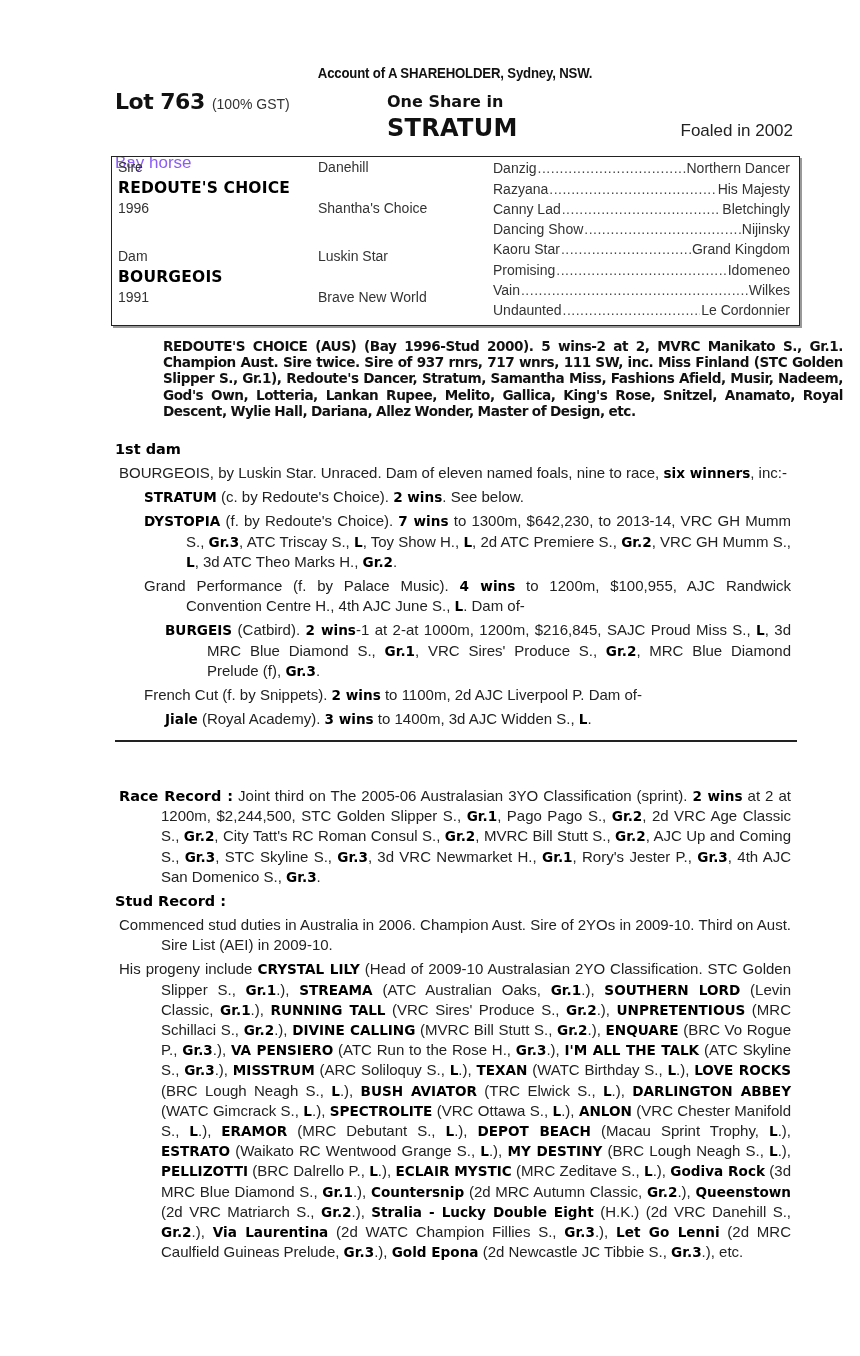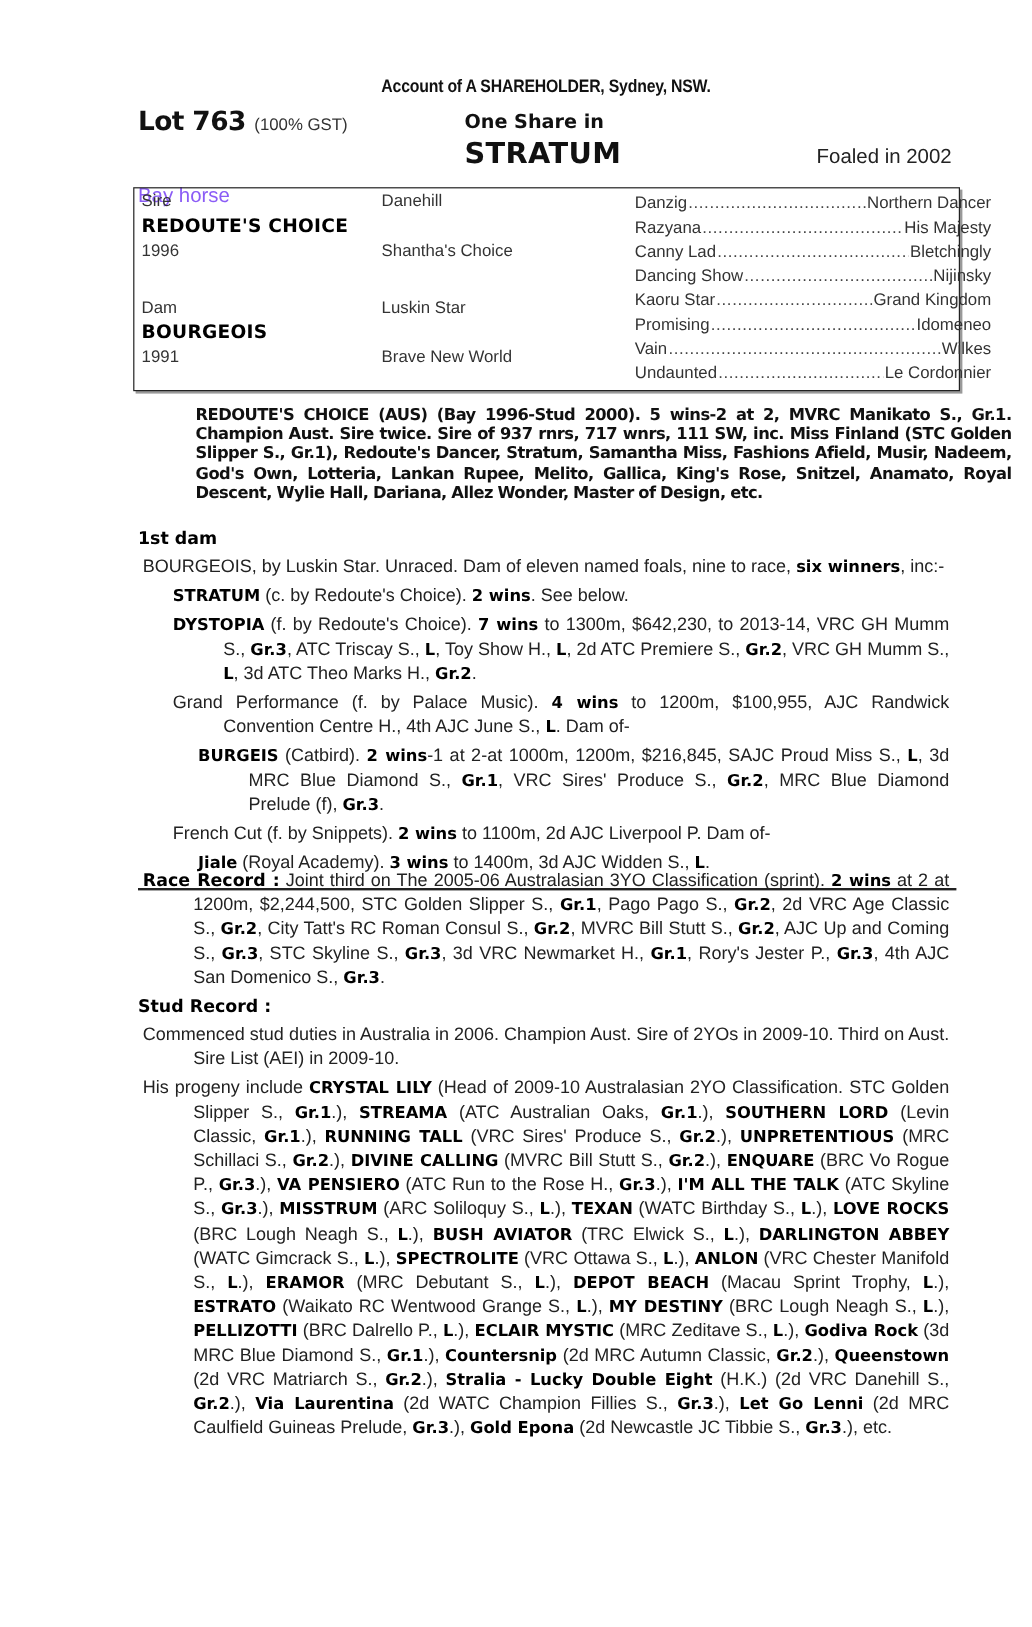--- a/index.html
+++ b/index.html
@@ -13,21 +13,21 @@
   .lot .gst { font-family: "Liberation Sans", sans-serif; font-weight: normal; font-size: 14px; color: #333; letter-spacing: 0; }
   .share { position: absolute; left: 272px; top: 8px; font-family: "DejaVu Sans", sans-serif; font-weight: bold; font-size: 16px; }
   .colour { position: absolute; left: 0; top: 37px; font-size: 17px; color: #8b5cf6; margin-top: 32px; }
   .horse { position: absolute; left: 272px; top: 30px; font-family: "DejaVu Sans", sans-serif; font-weight: bold; font-size: 24px; letter-spacing: 0.3px; }
   .foaled { position: absolute; right: 2px; top: 37px; font-size: 17px; color: #222; }
 
   .ped { position: absolute; left: -4px; top: 94px; width: 687px; height: 168px;
          border: 1.5px solid #222; box-shadow: 2px 2px 0 #999; text-align: right; }
   .ped .cell { position: absolute; font-size: 14px; color: #333; white-space: nowrap; }
   .ped .big { font-family: "DejaVu Sans", sans-serif; font-weight: bold; font-size: 15.5px; color: #000; letter-spacing: 0.2px; }
-  .gd { position: absolute; left: 381px; width: 297px; font-size: 14px; color: #333; display: flex; align-items: baseline; height: 19px; margin-left: 36px; }
+  .gd { position: absolute; left: 381px; width: 297px; font-size: 14px; color: #333; display: flex; align-items: baseline; height: 19px; }
   .gd .l { white-space: nowrap; }
   .gd .dots { flex: 1; overflow: hidden; white-space: nowrap; color: #444; letter-spacing: 0.5px; margin: 0 1px; }
   .gd .dots::after { content: "................................................................................................................"; }
   .gd .r { white-space: nowrap; }
 
   .sireblurb { position: absolute; left: 0; top: 276px; width: 680px; font-family: "DejaVu Sans", sans-serif;
                font-weight: bold; font-size: 13.6px; line-height: 16.2px; text-align: justify; letter-spacing: -0.45px; word-spacing: -0.5px; margin-left: 48px; }
 
   .sec { position: absolute; left: 0; width: 680px; font-size: 15px; line-height: 20.2px; color: #222; }
   .sec b, .b { font-family: "DejaVu Sans", sans-serif; font-weight: bold; color: #000; font-size: 13.6px; }
@@ -122,21 +122,21 @@
 
     <p class="p hang2"><b>BURGEIS</b><span> (Catbird). </span><b>2 wins</b><span>-1 at 2-at 1000m, 1200m, $216,845, SAJC Proud Miss S., </span><b>L</b><span>, 3d MRC Blue Diamond S., </span><b>Gr.1</b><span>, VRC Sires' Produce S., </span><b>Gr.2</b><span>, MRC Blue Diamond Prelude (f), </span><b>Gr.3</b><span>.</span></p>
 
     <p class="p hang1"><span>French Cut</span><span> (f. by Snippets). </span><b>2 wins</b><span> to 1100m, 2d AJC Liverpool P. Dam of-</span></p>
 
     <p class="p hang2"><b>Jiale</b><span> (Royal Academy). </span><b>3 wins</b><span> to 1400m, 3d AJC Widden S., </span><b>L</b><span>.</span></p>
   </div>
 
   <div class="rule"></div>
 
-  <div class="sec" style="top:658px">
+  <div class="sec" style="top:720px">
     <p class="p hang0"><b style="font-size:14.5px">Race Record :</b><span> Joint third on The 2005-06 Australasian 3YO Classification (sprint). </span><b>2 wins</b><span> at 2 at 1200m, $2,244,500, STC Golden Slipper S., </span><b>Gr.1</b><span>, Pago Pago S., </span><b>Gr.2</b><span>, 2d VRC Age Classic S., </span><b>Gr.2</b><span>, City Tatt's RC Roman Consul S., </span><b>Gr.2</b><span>, MVRC Bill Stutt S., </span><b>Gr.2</b><span>, AJC Up and Coming S., </span><b>Gr.3</b><span>, STC Skyline S., </span><b>Gr.3</b><span>, 3d VRC Newmarket H., </span><b>Gr.1</b><span>, Rory's Jester P., </span><b>Gr.3</b><span>, 4th AJC San Domenico S., </span><b>Gr.3</b><span>.</span></p>
 
     <h4>Stud Record :</h4>
     <p class="p hang0">Commenced stud duties in Australia in 2006. Champion Aust. Sire of 2YOs in 2009-10. Third on Aust. Sire List (AEI) in 2009-10.</p>
     <p class="p hang0" id="progeny"><span>His progeny include </span><b>CRYSTAL LILY</b><span> (Head of 2009-10 Australasian 2YO Classification. STC Golden Slipper S., </span><b>Gr.1</b><span>.), </span><b>STREAMA</b><span> (ATC Australian Oaks, </span><b>Gr.1</b><span>.), </span><b>SOUTHERN LORD</b><span> (Levin Classic, </span><b>Gr.1</b><span>.), </span><b>RUNNING TALL</b><span> (VRC Sires' Produce S., </span><b>Gr.2</b><span>.), </span><b>UNPRETENTIOUS</b><span> (MRC Schillaci S., </span><b>Gr.2</b><span>.), </span><b>DIVINE CALLING</b><span> (MVRC Bill Stutt S., </span><b>Gr.2</b><span>.), </span><b>ENQUARE</b><span> (BRC Vo Rogue P., </span><b>Gr.3</b><span>.), </span><b>VA PENSIERO</b><span> (ATC Run to the Rose H., </span><b>Gr.3</b><span>.), </span><b>I'M ALL THE TALK</b><span> (ATC Skyline S., </span><b>Gr.3</b><span>.), </span><b>MISSTRUM</b><span> (ARC Soliloquy S., </span><b>L</b><span>.), </span><b>TEXAN</b><span> (WATC Birthday S., </span><b>L</b><span>.), </span><b>LOVE ROCKS</b><span> (BRC Lough Neagh S., </span><b>L</b><span>.), </span><b>BUSH AVIATOR</b><span> (TRC Elwick S., </span><b>L</b><span>.), </span><b>DARLINGTON ABBEY</b><span> (WATC Gimcrack S., </span><b>L</b><span>.), </span><b>SPECTROLITE</b><span> (VRC Ottawa S., </span><b>L</b><span>.), </span><b>ANLON</b><span> (VRC Chester Manifold S., </span><b>L</b><span>.), </span><b>ERAMOR</b><span> (MRC Debutant S., </span><b>L</b><span>.), </span><b>DEPOT BEACH</b><span> (Macau Sprint Trophy, </span><b>L</b><span>.), </span><b>ESTRATO</b><span> (Waikato RC Wentwood Grange S., </span><b>L</b><span>.), </span><b>MY DESTINY</b><span> (BRC Lough Neagh S., </span><b>L</b><span>.), </span><b>PELLIZOTTI</b><span> (BRC Dalrello P., </span><b>L</b><span>.), </span><b>ECLAIR MYSTIC</b><span> (MRC Zeditave S., </span><b>L</b><span>.), </span><b>Godiva Rock</b><span> (3d MRC Blue Diamond S., </span><b>Gr.1</b><span>.), </span><b>Countersnip</b><span> (2d MRC Autumn Classic, </span><b>Gr.2</b><span>.), </span><b>Queenstown</b><span> (2d VRC Matriarch S., </span><b>Gr.2</b><span>.), </span><b>Stralia - Lucky Double Eight</b><span> (H.K.) (2d VRC Danehill S., </span><b>Gr.2</b><span>.), </span><b>Via Laurentina</b><span> (2d WATC Champion Fillies S., </span><b>Gr.3</b><span>.), </span><b>Let Go Lenni</b><span> (2d MRC Caulfield Guineas Prelude, </span><b>Gr.3</b><span>.), </span><b>Gold Epona</b><span> (2d Newcastle JC Tibbie S., </span><b>Gr.3</b><span>.), </span><span>etc.</span></p>
   </div>
 
 </div>
 
 </body></html>

